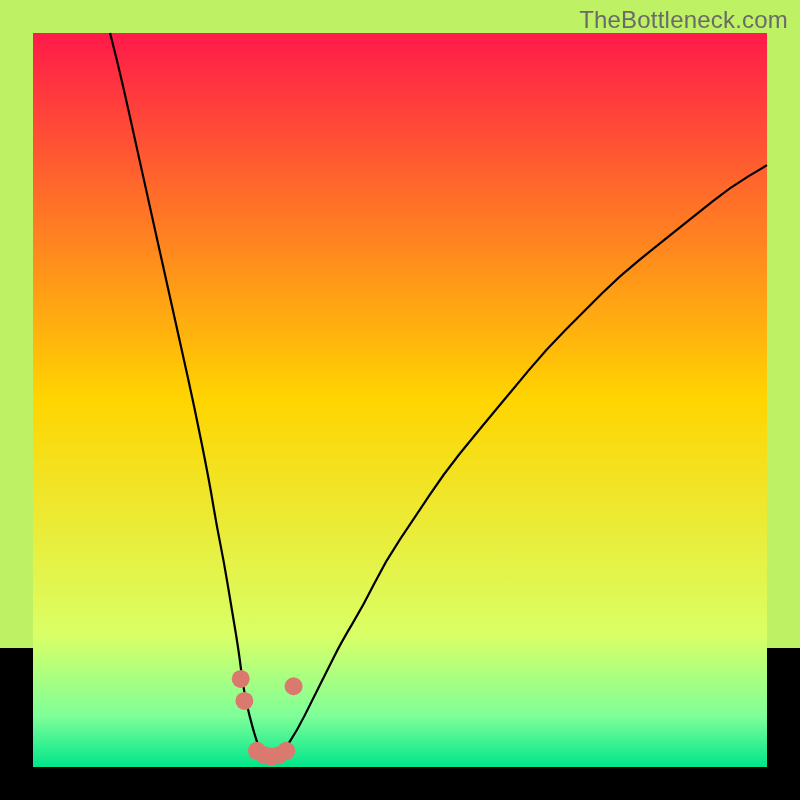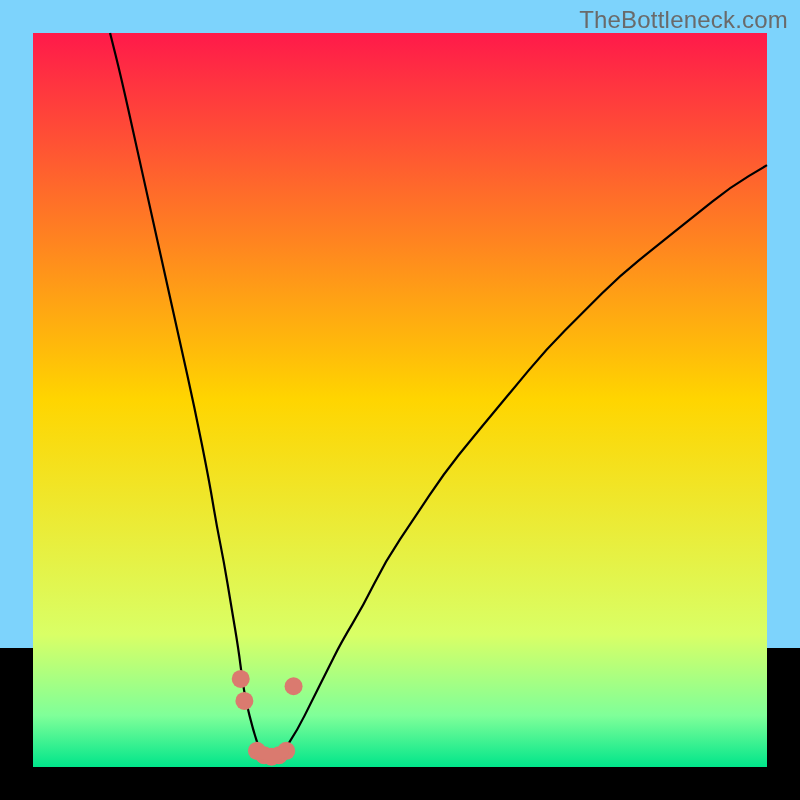--- a/index.html
+++ b/index.html
@@ -1,17 +1,17 @@
 <!DOCTYPE html>
 <html><head>
 <meta charset="utf-8">
 <style>
   * { margin: 0; padding: 0; box-sizing: border-box; }
   html, body { width: 800px; height: 800px; overflow: hidden; background: #000; font-family: Arial, Helvetica, sans-serif; }
-  .stage { position: relative; width: 800px; height: 648px; background: #7dd3fc; }
+  .stage { position: relative; width: 800px; height: 648px; background: #bef264; }
   .watermark { position: absolute; top: 6px; right: 12px; color: #6a6a6a; font-size: 24px; font-weight: 400; letter-spacing: 0.2px; z-index: 20; }
   svg.plot { position: absolute; top: 0; left: 0; width: 800px; height: 800px; display: block; }
 </style>
 </head>
 <body>
 
 <div class="stage">
 
   <div class="watermark">TheBottleneck.com</div>
 

